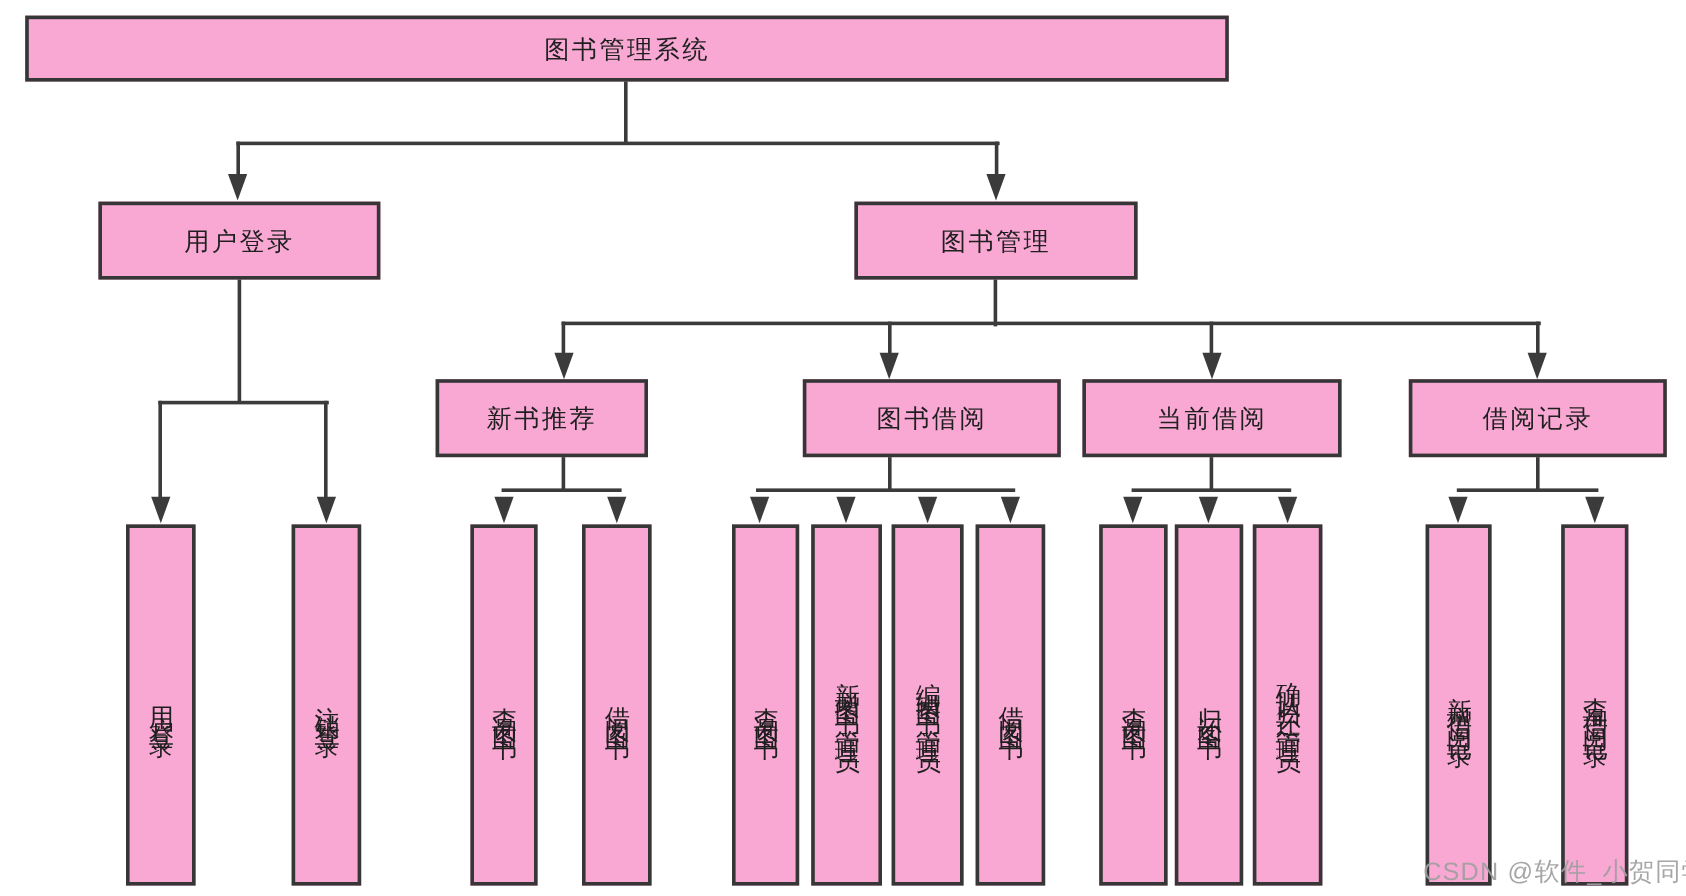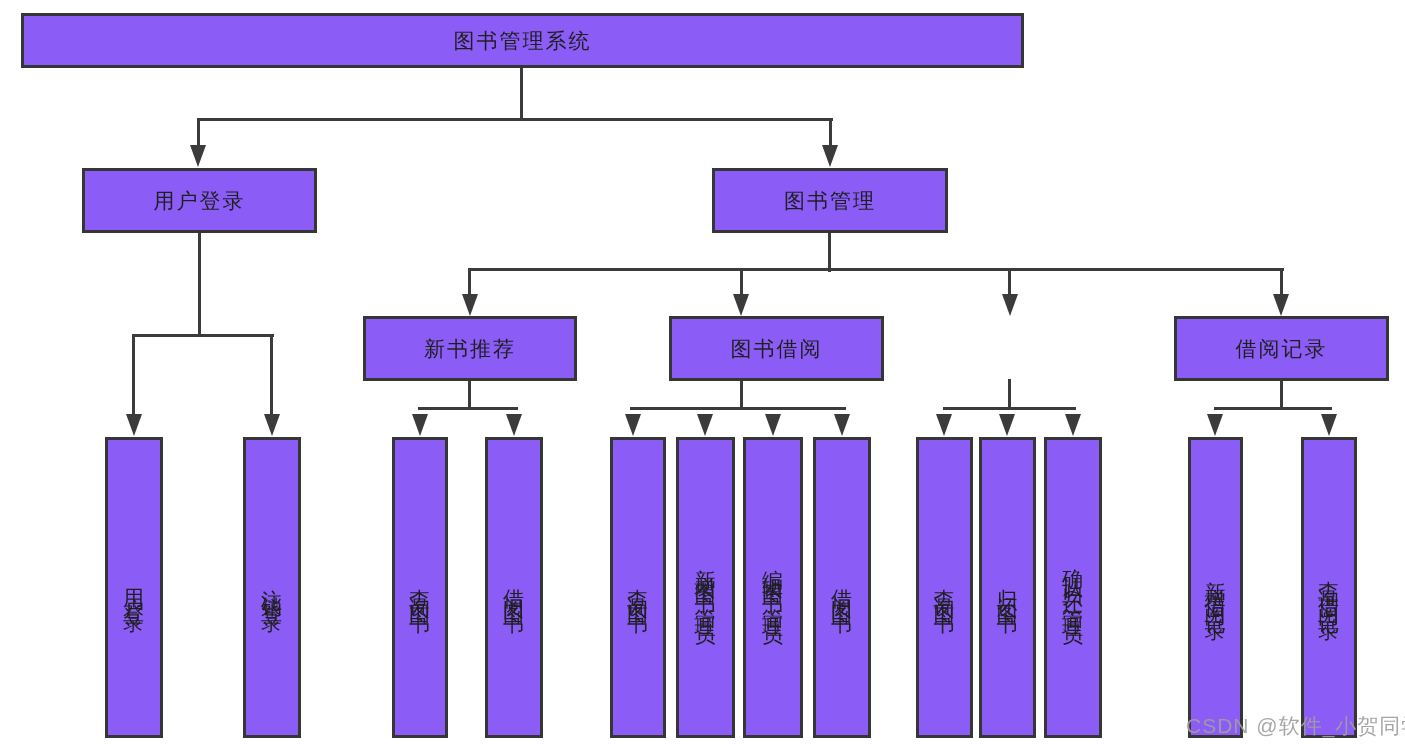--- a/index.html
+++ b/index.html
@@ -10,21 +10,21 @@
     width: 1405px;
     height: 747px;
     background: #ffffff;
     overflow: hidden;
   }
 
   
   .nb {
     position: absolute;
     box-sizing: border-box;
-    background: #8b5cf6;
+    background: #f9a8d4;
     border: 3px solid #363636;
     display: flex;
     align-items: center;
     justify-content: center;
     color: #1f1f1f;
     font-size: 21px;
     letter-spacing: 2px;
     z-index: 2;
   }
   .l0 { top: 13px;  height: 55px; }
@@ -96,25 +96,28 @@
   <div class="cl" style="left:468px;  top:268px; width:816px; height:3px;"></div>
   <div class="cl" style="left:468px;  top:268px; width:3px;  height:28px;"></div>
   <div class="cl" style="left:740px;  top:268px; width:3px;  height:28px;"></div>
   <div class="cl" style="left:1008px; top:268px; width:3px;  height:28px;"></div>
   <div class="cl" style="left:1280px; top:268px; width:3px;  height:28px;"></div>
   <div class="arw" style="left:462px;  top:294px;"></div>
   <div class="arw" style="left:733px;  top:294px;"></div>
   <div class="arw" style="left:1002px; top:294px;"></div>
   <div class="arw" style="left:1273px; top:294px;"></div>
 
-  <div class="nb l2" style="left:363px; width:214px;">
+  <div class="nb l2" style="left:363px; width:177px;">
     <span>新书推荐</span>
   </div>
   <div class="nb l2" style="left:634px; width:215px;margin-left:35px;">
     <span>图书借阅</span>
+  </div>
+  <div class="nb l2" style="left:902px; width:216px;">
+    <span>当前借阅</span>
   </div>
   <div class="nb l2" style="left:1174px; width:215px;">
     <span>借阅记录</span>
   </div>
 
   <div class="cl" style="left:468px; top:379px; width:3px;   height:31px;"></div>
   <div class="cl" style="left:418px; top:407px; width:100px; height:3px;"></div>
   <div class="arw" style="left:412px; top:414px;"></div>
   <div class="arw" style="left:506px; top:414px;"></div>
 

